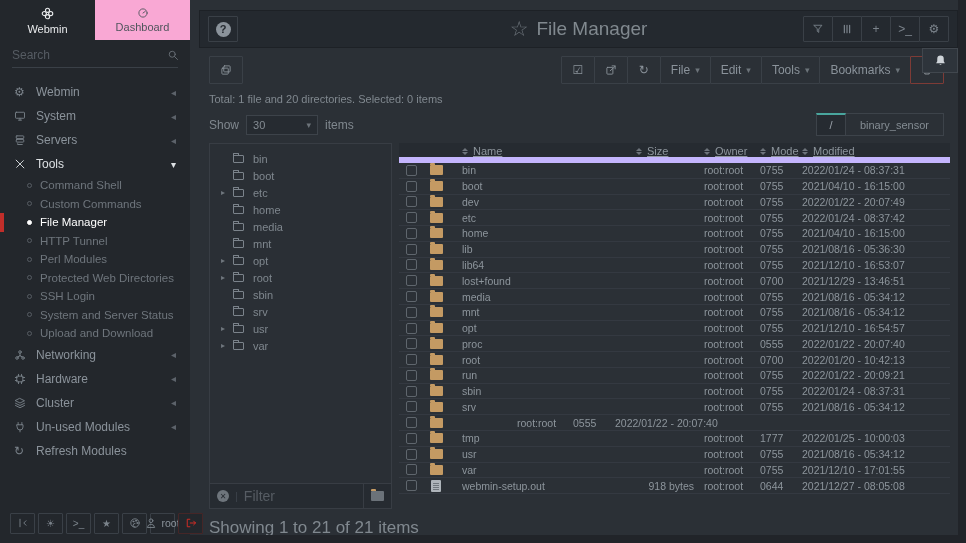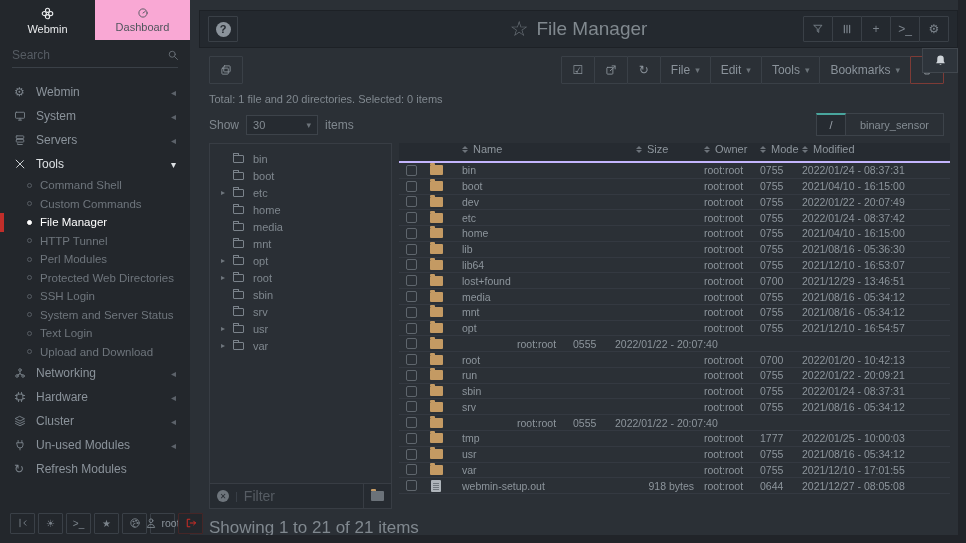--- a/index.html
+++ b/index.html
@@ -98,22 +98,22 @@
   .filter-bar { height:25px; border-top:1px solid #383d44; background:#262b31; display:flex;
     align-items:center; padding:0 7px; gap:6px; }
   .filter-bar .sep { color:#3d434a; font-size:11px; }
   .filter-bar input { flex:1; min-width:0; background:transparent; border:none; outline:none;
     color:#9aa2aa; font-size:14px; font-family:inherit; }
   .filter-bar input::placeholder { color:#565c63; }
   .filter-folder { border-left:1px solid #383d44; padding-left:7px; height:100%;
     display:flex; align-items:center; cursor:pointer; }
 
   .table { flex:1; }
-  .thead { display:flex; align-items:flex-start; height:20px; background:#262b31;
-    border-bottom:2px solid #c4b5fd; color:#8d959c; font-size:11px; }
+  .thead { display:flex; align-items:flex-end; height:20px; background:#262b31;
+    border-bottom:6px solid #c4b5fd; color:#8d959c; font-size:11px;text-decoration:underline; }
   .trow { display:flex; align-items:center; height:15.77px; border-bottom:1px solid #343941;
     color:#8d959c; font-size:10.5px; cursor:pointer; }
   .c-cb { width:24px; display:flex; justify-content:center; }
   .c-ic { width:26px; display:flex; justify-content:center; }
   .c-name { flex:1; padding-left:13px; }
   .c-size { width:68px; text-align:right; padding-right:10px; }
   .c-owner { width:56px; }
   .c-mode { width:42px; }
   .c-mod { width:148px; }
   .thead .hc { display:flex; align-items:center; }
@@ -241,24 +241,20 @@
         <div class="child">
           <span class="bullet"></span>
           <span>SSH Login</span>
         </div>
         <div class="child">
           <span class="bullet"></span>
           <span>System and Server Status</span>
         </div>
         <div class="child">
           <span class="bullet"></span>
-          <span>Text Login</span>
-        </div>
-        <div class="child">
-          <span class="bullet"></span>
           <span>Upload and Download</span>
         </div>
         <div class="cat">
           <span class="icon">
             <svg viewBox="0 0 16 16" width="12" height="12" fill="none" stroke="currentColor" stroke-width="1.2" stroke-linecap="round" stroke-linejoin="round">
               <circle cx="8" cy="4" r="1.7"></circle>
               <circle cx="4" cy="12" r="1.7"></circle>
               <circle cx="12" cy="12" r="1.7"></circle>
               <path d="M8 5.7V9M8 9l-3.2 1.6M8 9l3.2 1.6"></path>
             </svg>
@@ -710,20 +706,21 @@
               <div class="c-mode">0755</div>
               <div class="c-mod">2021/12/10 - 16:54:57</div>
             </div>
             <div class="trow">
               <div class="c-cb">
                 <span class="cb"></span>
               </div>
               <div class="c-ic">
                 <span class="f-folder"></span>
               </div>
+              <div class="c-name">proc</div>
               <div class="c-size"></div>
               <div class="c-owner">root:root</div>
               <div class="c-mode">0555</div>
               <div class="c-mod">2022/01/22 - 20:07:40</div>
             </div>
             <div class="trow">
               <div class="c-cb">
                 <span class="cb"></span>
               </div>
               <div class="c-ic">

